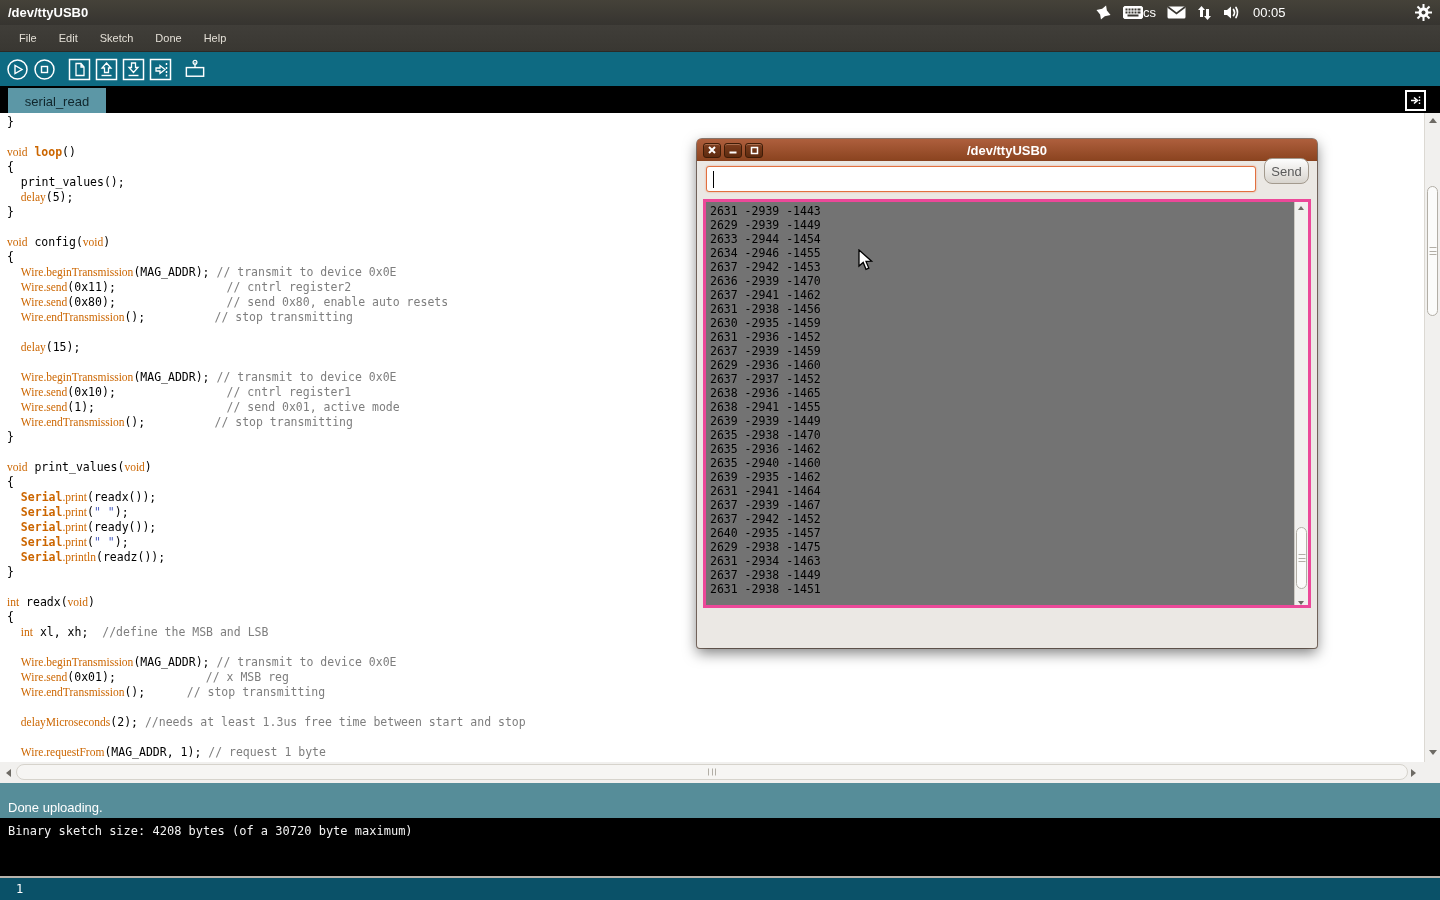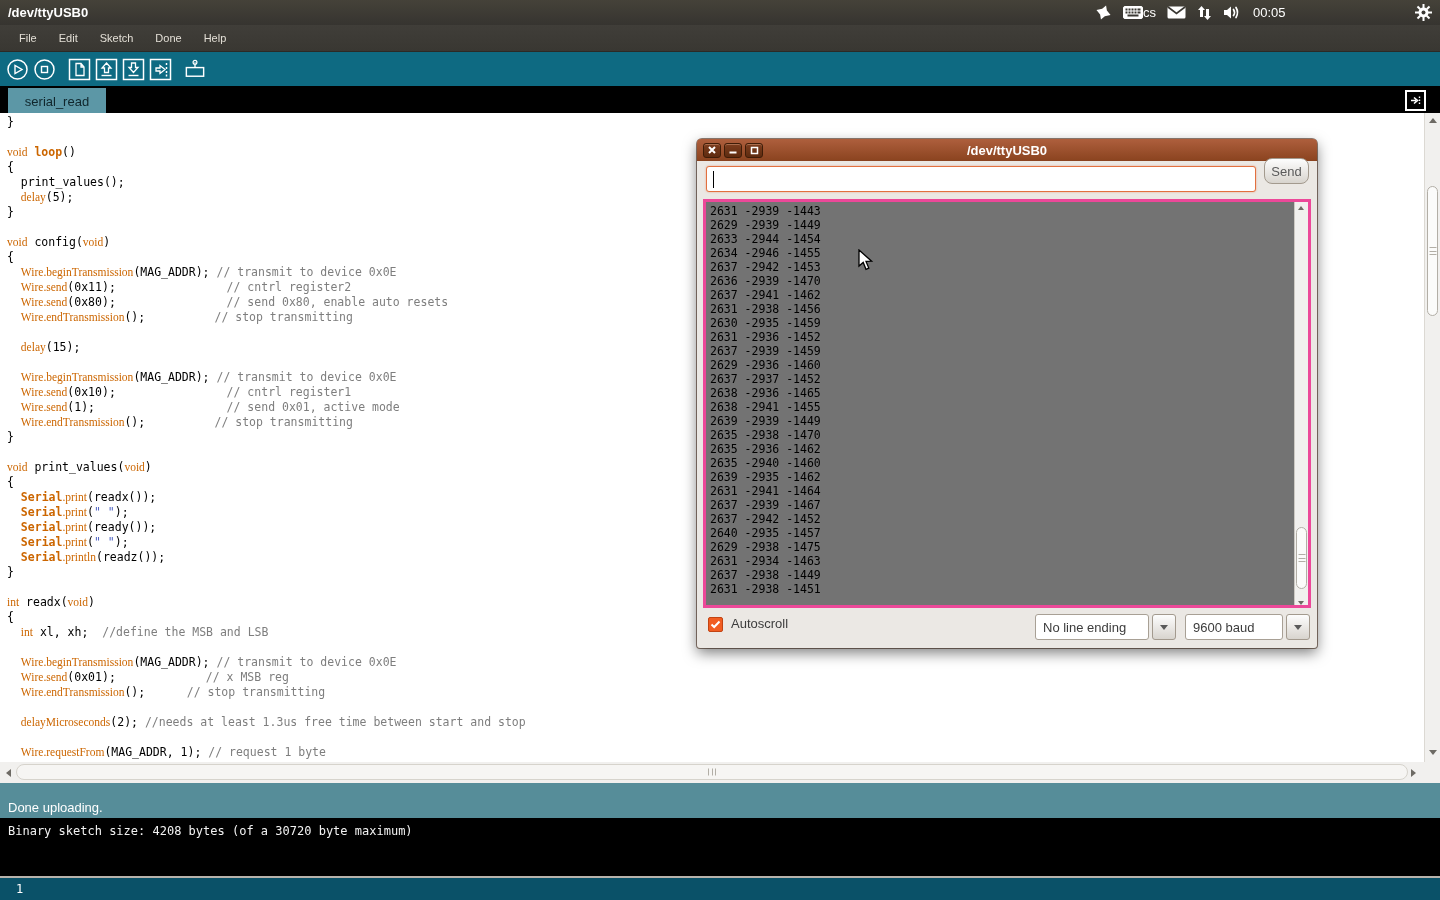--- a/index.html
+++ b/index.html
@@ -371,41 +371,19 @@
           <span class="grip-h">
             <i></i>
             <i></i>
             <i></i>
           </span>
         </div>
       <span class="arrow ar-down" style="left:3px; bottom:4px; border-left-width:3px; border-right-width:3px; border-top-width:4px;"></span>
     </div>
   </div>
 
-  <div class="sw-bottom">
-    <div class="sw-check">
-      <svg width="11" height="9" viewBox="0 0 11 9">
-          <path d="M1.5 4.5 L4.2 7 L9.5 1.5" fill="none" stroke="#fff" stroke-width="2"></path>
-        </svg>
-    </div>
-    <span class="sw-check-label">Autoscroll</span>
-
-    <div class="dd-box" style="left:338px; width:114px;">
-      <span>No line ending</span>
-    </div>
-    <div class="dd-btn" style="left:455px;">
-      <span class="arrow ar-down"></span>
-    </div>
-
-    <div class="dd-box" style="left:488px; width:98px;">
-      <span>9600 baud</span>
-    </div>
-    <div class="dd-btn" style="left:589px;">
-      <span class="arrow ar-down"></span>
-    </div>
-  </div>
 </div>
 
 <div class="mouse-cursor">
   <svg width="18" height="22" viewBox="0 0 18 22">
       <path d="M1 1 L1 17 L5.2 13.4 L8 20.3 L10.8 19.1 L8 12.4 L13.6 12.2 Z" fill="#fff" stroke="#000" stroke-width="1.3"></path>
     </svg>
 </div>
 
 </body></html>

